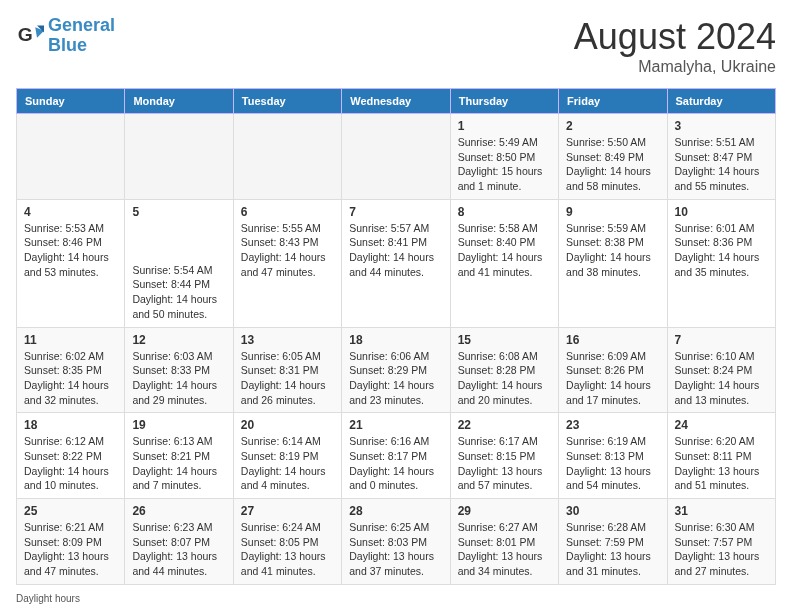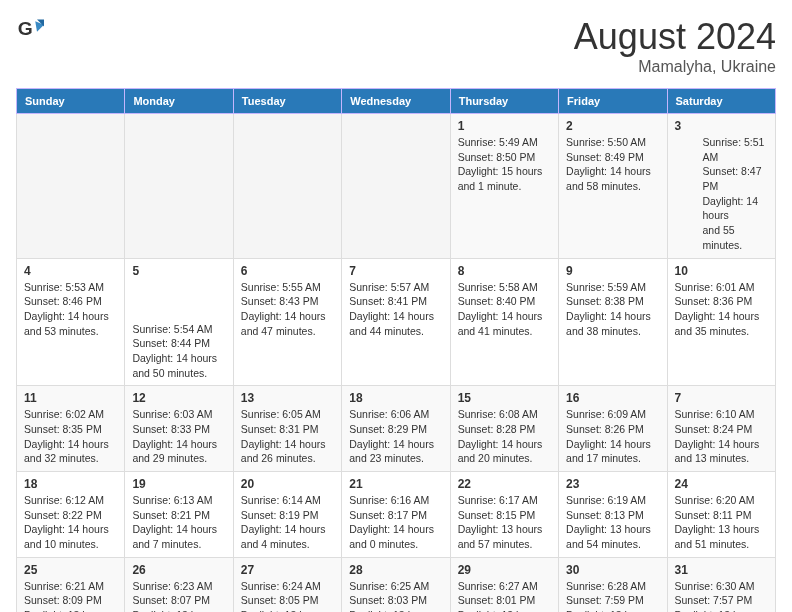--- a/index.html
+++ b/index.html
@@ -99,20 +99,24 @@
 </head>
 <body>
 
 <div class="header-row">
   <div class="logo">
     <svg class="logo-icon" viewBox="0 0 32 32">
       <text x="2" y="22" font-size="22" font-weight="bold" fill="#333">G</text>
       <polygon points="22,6 32,10 24,18" fill="#3a8ac4"></polygon>
       <polygon points="24,4 32,4 32,12" fill="#2168a0"></polygon>
     </svg>
+    <div class="logo-text">
+      <div><span>General</span></div>
+      <div><span style="color:#3a8ac4">Blue</span></div>
+    </div>
   </div>
   <div class="title-block">
     <div class="main-title">August 2024</div>
     <div class="subtitle">Mamalyha, Ukraine</div>
   </div>
 </div>
 
 <table class="calendar">
   <thead>
     <tr>
@@ -140,21 +144,21 @@
         </td>
         <td>
           <span class="day-num">2</span>
           <div class="day-info" style="white-space: pre-line;">Sunrise: 5:50 AM
 Sunset: 8:49 PM
 Daylight: 14 hours
 and 58 minutes.</div>
         </td>
         <td>
           <span class="day-num">3</span>
-          <div class="day-info" style="white-space: pre-line; margin-left: 28px;">Sunrise: 5:51 AM
+          <div class="day-info" style="white-space: pre-line;">Sunrise: 5:51 AM
 Sunset: 8:47 PM
 Daylight: 14 hours
 and 55 minutes.</div>
         </td>
       </tr>
       <tr>
         <td>
           <span class="day-num">4</span>
           <div class="day-info" style="white-space: pre-line;">Sunrise: 5:53 AM
 Sunset: 8:46 PM

